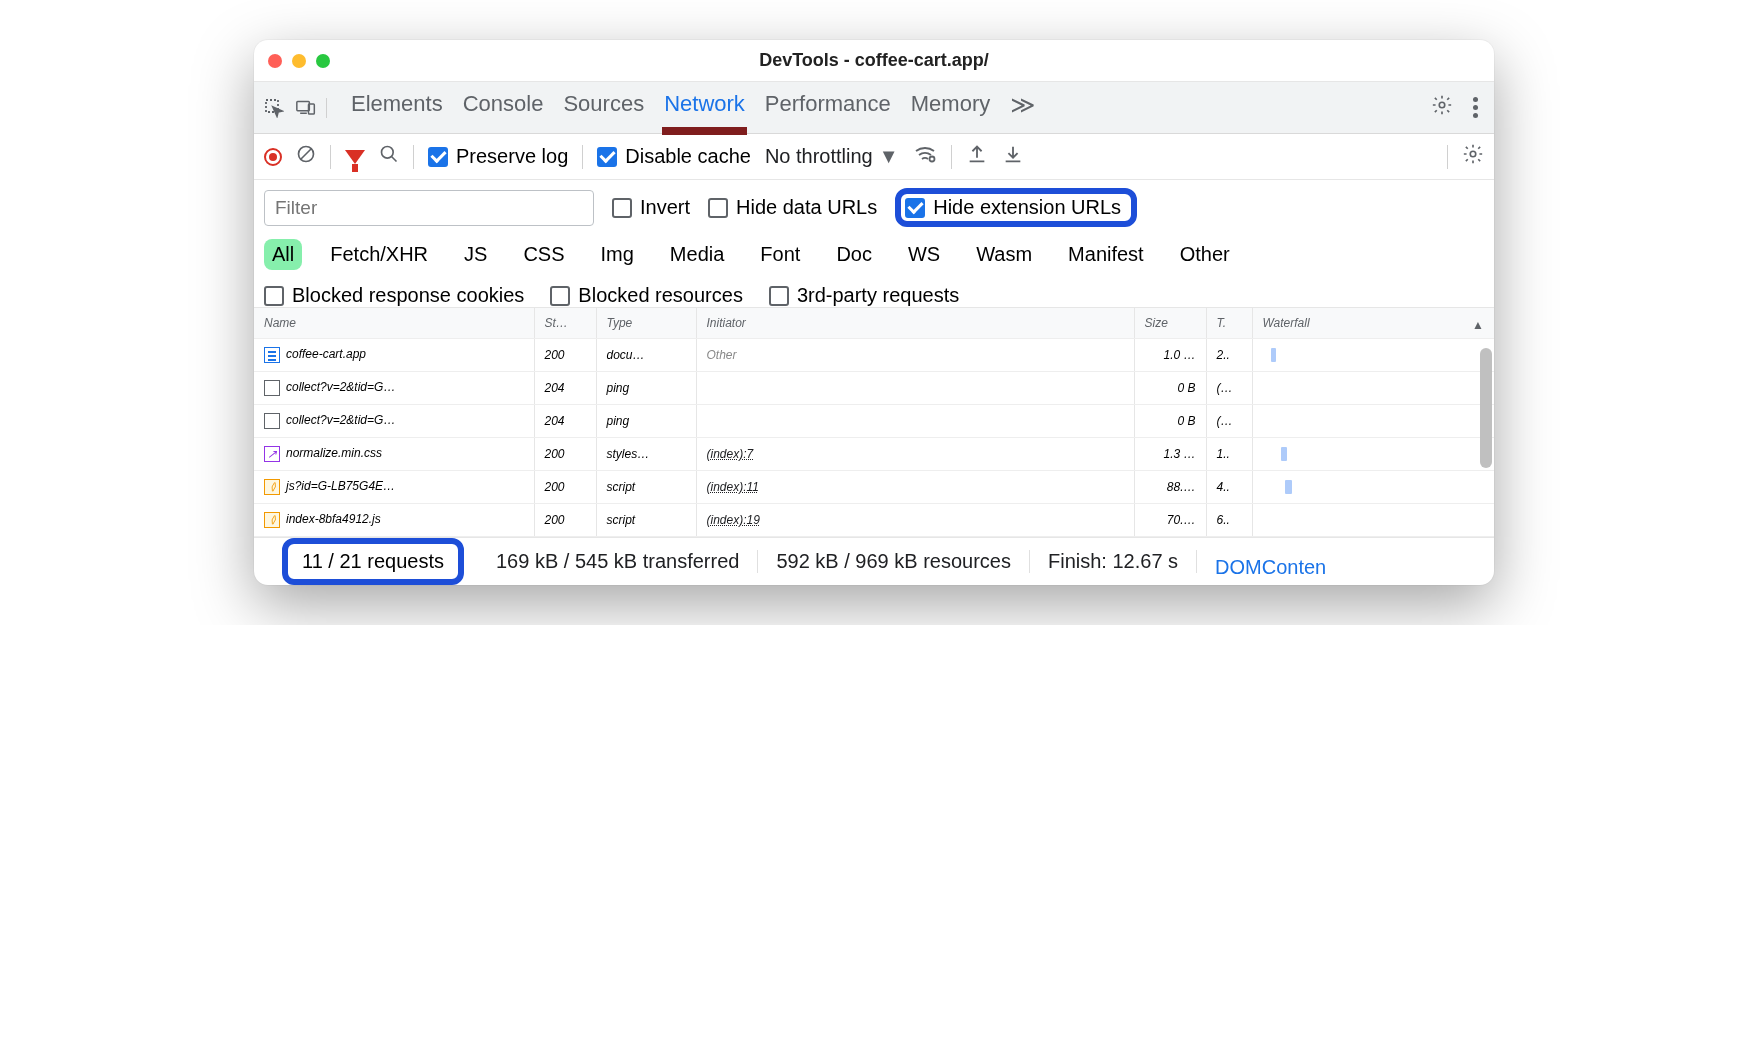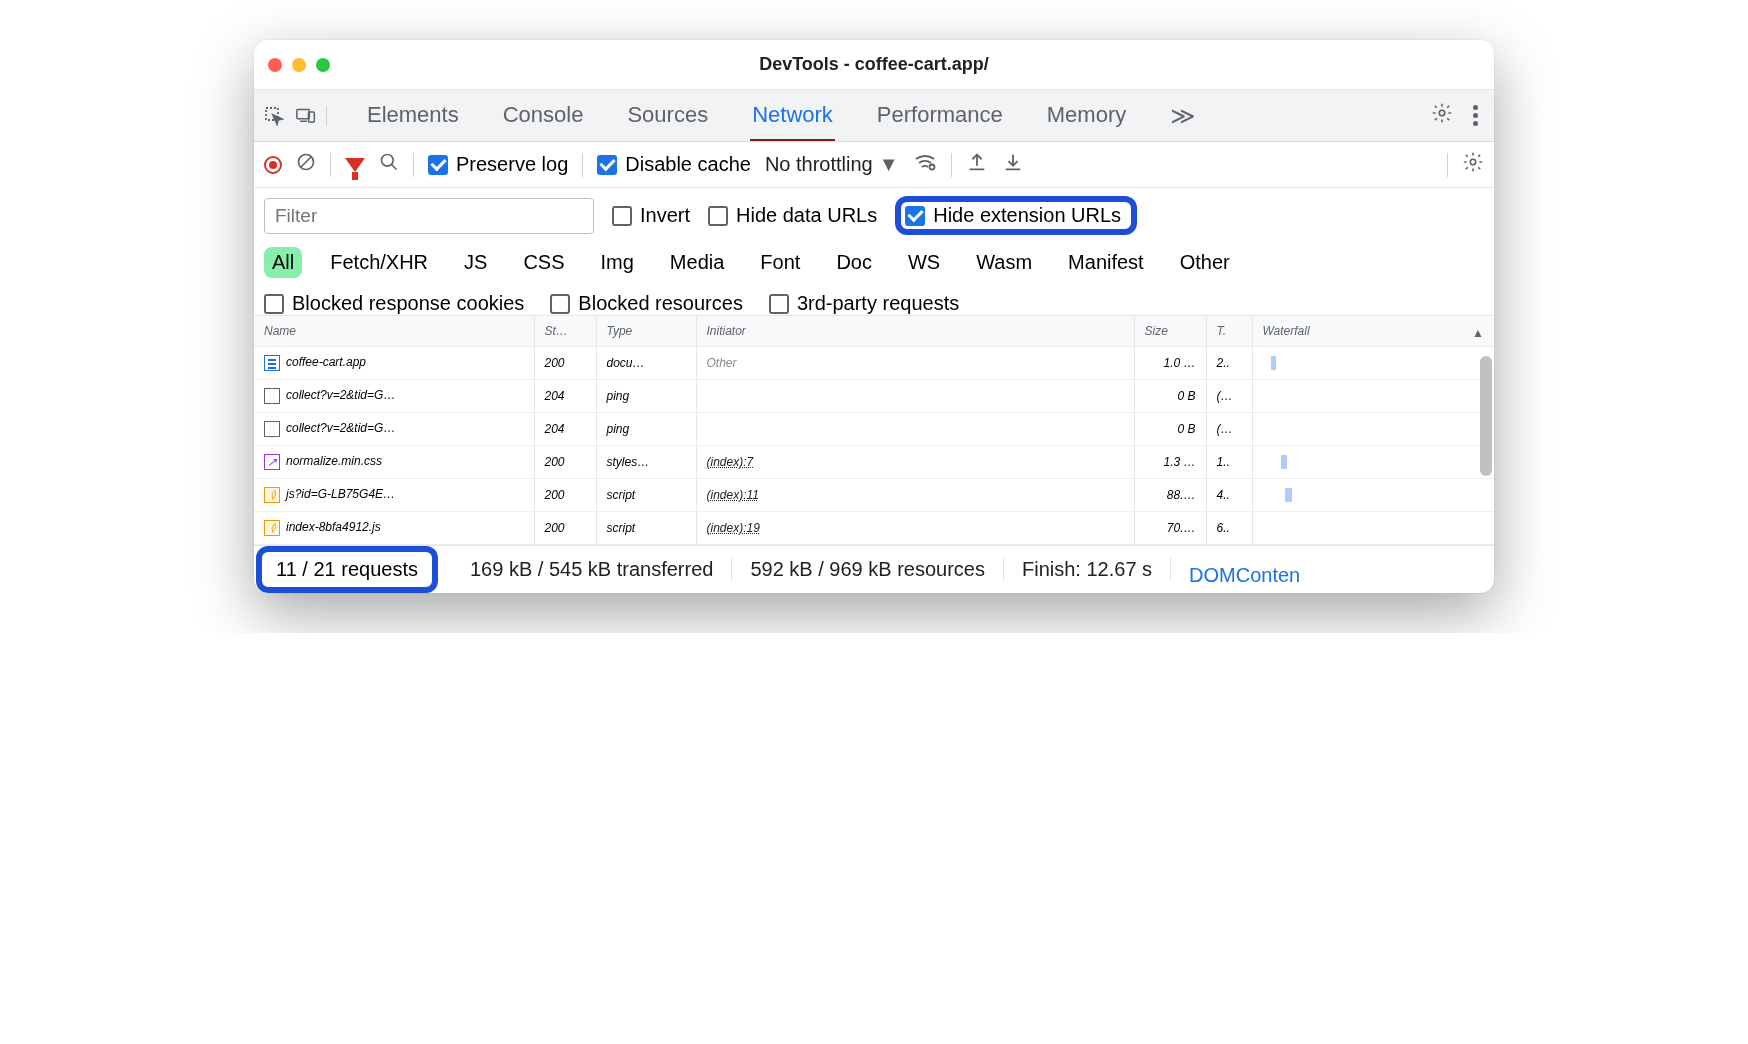--- a/index.html
+++ b/index.html
@@ -14,21 +14,21 @@
   }
   .window {
     width: 1240px;
     background: #fff;
     border-radius: 14px;
     box-shadow: 0 20px 60px rgba(0,0,0,0.35), 0 0 0 1px rgba(0,0,0,0.03);
     overflow: hidden;
   }
   
   .titlebar {
-    height: 50px;
+    height: 42px;
     display: flex;
     align-items: center;
     padding: 0 14px;
     position: relative;
     border-bottom: 1px solid #e6e6e6;
   }
   .traffic-lights { display: flex; gap: 10px; }
   .traffic-dot { width: 14px; height: 14px; border-radius: 50%; }
   .tl-red { background: #ff5f57; }
   .tl-yellow { background: #febc2e; }
@@ -40,23 +40,23 @@
     display: flex;
     align-items: center;
     height: 52px;
     padding: 0 10px;
     border-bottom: 1px solid #d9d9d9;
     background: #f1f3f4;
     gap: 8px;
   }
   .tab-left-icons { display: flex; gap: 12px; align-items: center; padding-right: 10px; border-right: 1px solid #d0d0d0; }
   .icon-sel { width: 20px; height: 20px; }
-  .tabs { display: flex; gap: 40px; margin-left: 30px; flex: 1; color: #5f6368; font-size: 22px; }
+  .tabs { display: flex; gap: 16px; margin-left: 14px; flex: 1; color: #5f6368; font-size: 22px; }
   .tab { padding: 10px 2px; cursor: pointer; }
-  .tab.active { color: #1a73e8; border-bottom: 2px solid #7f1d1d; margin-bottom: -1px; font-weight: 500; }
+  .tab.active { color: #1a73e8; border-bottom: 8px solid #7f1d1d; margin-bottom: -1px; font-weight: 500; }
   .tab-right { display: flex; gap: 14px; align-items: center; color: #5f6368; }
   .chevrons { font-size: 24px; letter-spacing: -3px; }
 
   
   .toolbar {
     display: flex;
     align-items: center;
     height: 46px;
     padding: 0 10px;
     border-bottom: 1px solid #e6e6e6;
@@ -131,21 +131,21 @@
   .initiator-other { color:#888; }
   .wf-cell { position: relative; height: 100%; }
   .wf-redline { position:absolute; left:6px; top:0; bottom:0; width:2px; background:#d93025; }
   .wf-bar { position:absolute; height:14px; background:#aecbfa; top:50%; transform:translateY(-50%); border-radius:1px; }
 
   .table-wrap { position:relative; max-height: 260px; overflow: hidden; }
   .scrollbar-fake { position:absolute; right:2px; top:40px; width:12px; height:120px; background:#c0c0c0; border-radius:6px; }
 
   
   .statusbar {
-    display: flex; align-items: center; height: 48px; padding: 0 2px;
+    display: flex; align-items: center; height: 48px; padding: 0 28px;
     border-top: 1px solid #e6e6e6; font-size: 20px; gap: 0;
   }
   .st-seg { padding: 0 18px; border-right: 1px solid #e0e0e0; color:#202124; }
   .st-seg:last-child { border-right:none;margin-top:12px; }
   .st-highlight { border: 6px solid #1d4ed8; border-radius: 12px; padding: 6px 14px; margin-right: 14px; }
   .st-link { color: #1a73e8; }
 
   .gear svg { width: 22px; height: 22px; }
   .kebab { display:flex; flex-direction:column; gap:3px; padding:0 6px;}
   .kebab span{width:5px;height:5px;background:#5f6368;border-radius:50%;}

